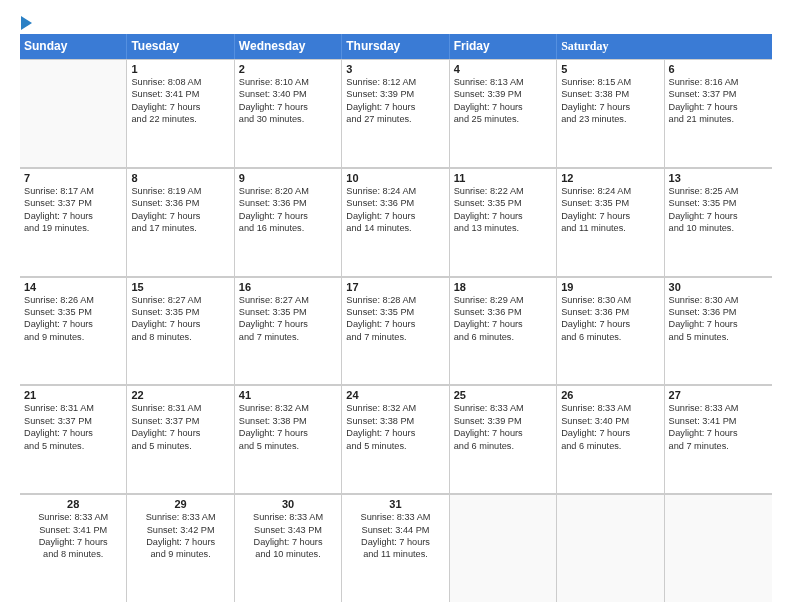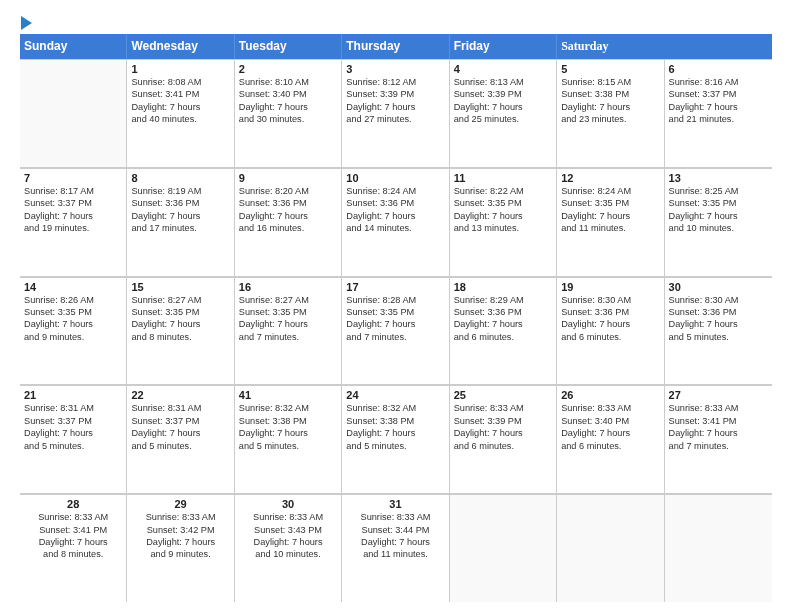--- a/index.html
+++ b/index.html
@@ -125,35 +125,35 @@
     </div>
     <div class="title-block">
       <div class="month-title"></div>
       <div class="location"></div>
     </div>
   </div>
 
   <div class="calendar">
     <div class="cal-header-row">
     <div class="cal-header-cell">Sunday</div>
+        <div class="cal-header-cell">Tuesday</div>
         <div class="cal-header-cell">Wednesday</div>
-        <div class="cal-header-cell">Tuesday</div>
         <div class="cal-header-cell">Thursday</div>
         <div class="cal-header-cell">Friday</div>
         <div class="cal-header-cell">Saturday</div>
       </div>
     <div class="cal-body">
     <div class="cal-row">
           <div class="cal-cell empty"></div>
           <div class="cal-cell">
             <span class="day-num">1</span>
             <span class="cell-line">Sunrise: 8:08 AM</span>
             <span class="cell-line">Sunset: 3:41 PM</span>
             <span class="cell-line">Daylight: 7 hours</span>
-            <span class="cell-line">and 40 minutes.</span>
+            <span class="cell-line">and 22 minutes.</span>
           </div>
           <div class="cal-cell">
             <span class="day-num">2</span>
             <span class="cell-line">Sunrise: 8:10 AM</span>
             <span class="cell-line">Sunset: 3:40 PM</span>
             <span class="cell-line">Daylight: 7 hours</span>
             <span class="cell-line">and 30 minutes.</span>
           </div>
           <div class="cal-cell">
             <span class="day-num">3</span>

